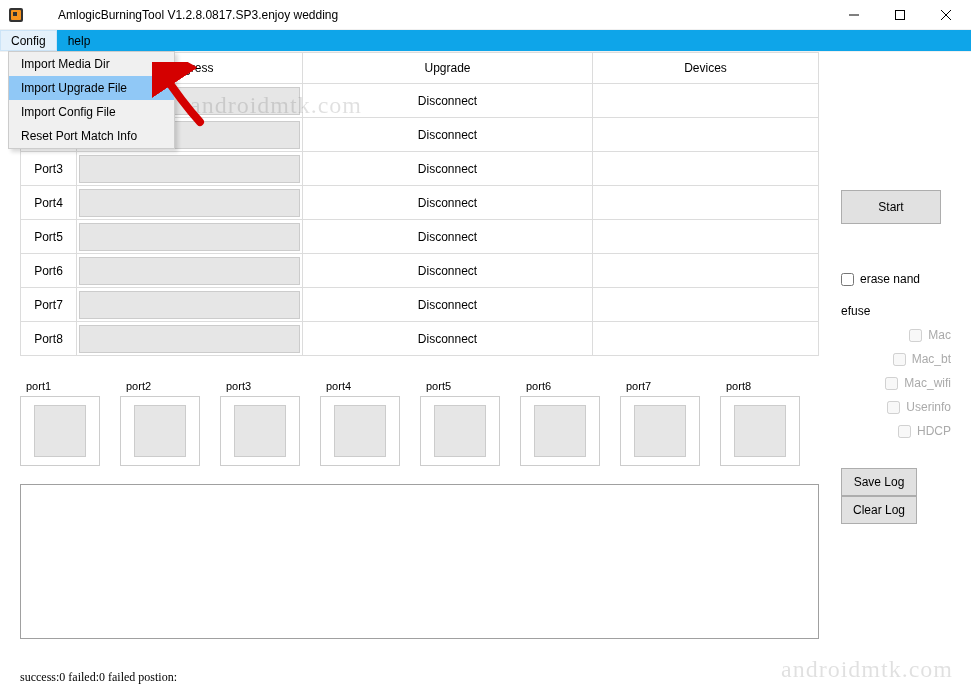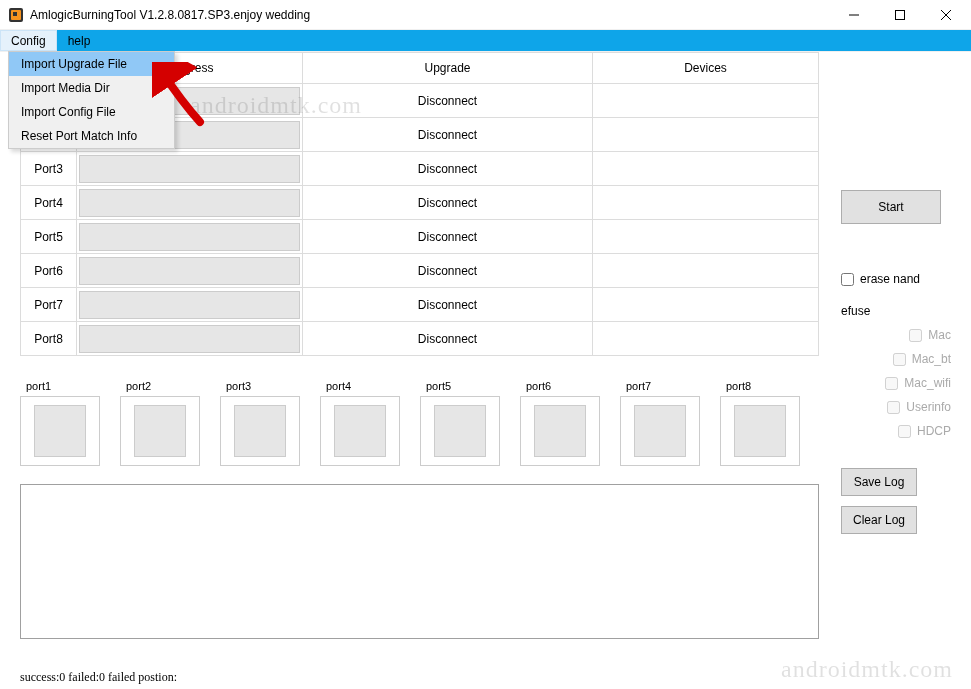--- a/index.html
+++ b/index.html
@@ -1,21 +1,21 @@
 <!DOCTYPE html>
 <html><head>
 <meta charset="utf-8">
 <style>
 * { box-sizing: border-box; margin: 0; padding: 0; }
 body { font-family: "Segoe UI", Tahoma, sans-serif; font-size: 12px; background: #fff; width: 971px; height: 689px; position: relative; overflow: hidden; }
 
 .titlebar { height: 30px; display: flex; align-items: center; padding: 0 2px 0 8px; background: #fff; border-bottom: 1px solid #f0f0f0; }
 .titlebar-icon { width: 16px; height: 16px; margin-right: 6px; display: inline-block; }
 .titlebar-icon svg { width: 16px; height: 16px; }
-.titlebar-text { font-size: 12px; color: #000; }
+.titlebar-text { font-size: 12px; color: #000; margin-left: 28px; }
 .titlebar-controls { margin-left: auto; display: flex; }
 .titlebar-btn { width: 46px; height: 30px; display: flex; align-items: center; justify-content: center; background: transparent; border: none; cursor: pointer; }
 
 .menubar { height: 22px; background: #0ea5e9; display: flex; border-bottom: 1px solid #f0f0f0; position: relative; }
 .menu-item { padding: 3px 10px; font-size: 12px; cursor: pointer; border: 1px solid transparent; }
 .menu-item.open { background: #e5f1fb; border: 1px solid #cce4f7; }
 
 .dropdown { position: absolute; top: 51px; left: 8px; width: 167px; background: #f0f0f0; border: 1px solid #ccc; box-shadow: 3px 3px 4px rgba(0,0,0,0.15); z-index: 100; }
 .dropdown-item { padding: 5px 12px; font-size: 12px; cursor: pointer; }
 .dropdown-item.highlighted { background: #90c8f6; }
@@ -46,21 +46,21 @@
 .btn.disabled { color: #888; }
 
 .spacer-top { height: 130px; }
 
 .checkbox-row { display: flex; align-items: center; margin-bottom: 10px; font-size: 12px; }
 .checkbox-row.disabled { color: #aaa; justify-content: flex-end; }
 .checkbox-row input { width: 13px; height: 13px; margin-right: 6px; }
 
 .group-label { font-size: 12px; margin: 18px 0 10px 0; }
 
-.small-btn { width: 76px; height: 28px; background: #e1e1e1; border: 1px solid #adadad; font-size: 12px; cursor: pointer; margin-bottom: 10px; display:block; }
+.small-btn { width: 76px; height: 28px; background: #e1e1e1; border: 1px solid #adadad; font-size: 12px; cursor: pointer; display:block; }
 
 .watermark { position: absolute; font-size: 24px; color: rgba(0,0,0,0.12); font-family: Liberation Serif, serif; letter-spacing: 1px; pointer-events: none; }
 .wm1 { top: 92px; left: 190px; }
 .wm2 { bottom: 6px; right: 18px; }
 
 .arrow { position: absolute; top: 62px; left: 152px; z-index: 101; pointer-events: none; }
 
 .col-port { width: 56px; }
 .col-progress { width: 226px; }
 .col-status { width: 290px; }
@@ -96,22 +96,22 @@
     </button>
   </div>
 </div>
 
 <div class="menubar">
   <div class="menu-item open">Config</div>
   <div class="menu-item">help</div>
 </div>
 
 <div class="dropdown">
+  <div class="dropdown-item">Import Media Dir</div>
   <div class="dropdown-item highlighted">Import Upgrade File</div>
-  <div class="dropdown-item">Import Media Dir</div>
   <div class="dropdown-item">Import Config File</div>
   <div class="dropdown-item">Reset Port Match Info</div>
 </div>
 
 <div class="arrow">
   <svg width="60" height="70" viewBox="0 0 60 70">
     <defs>
       <marker id="arrowhead" markerWidth="8" markerHeight="8" refX="2" refY="4" orient="auto">
         <polygon points="0 0, 8 4, 0 8" fill="#d40000"></polygon>
       </marker>

